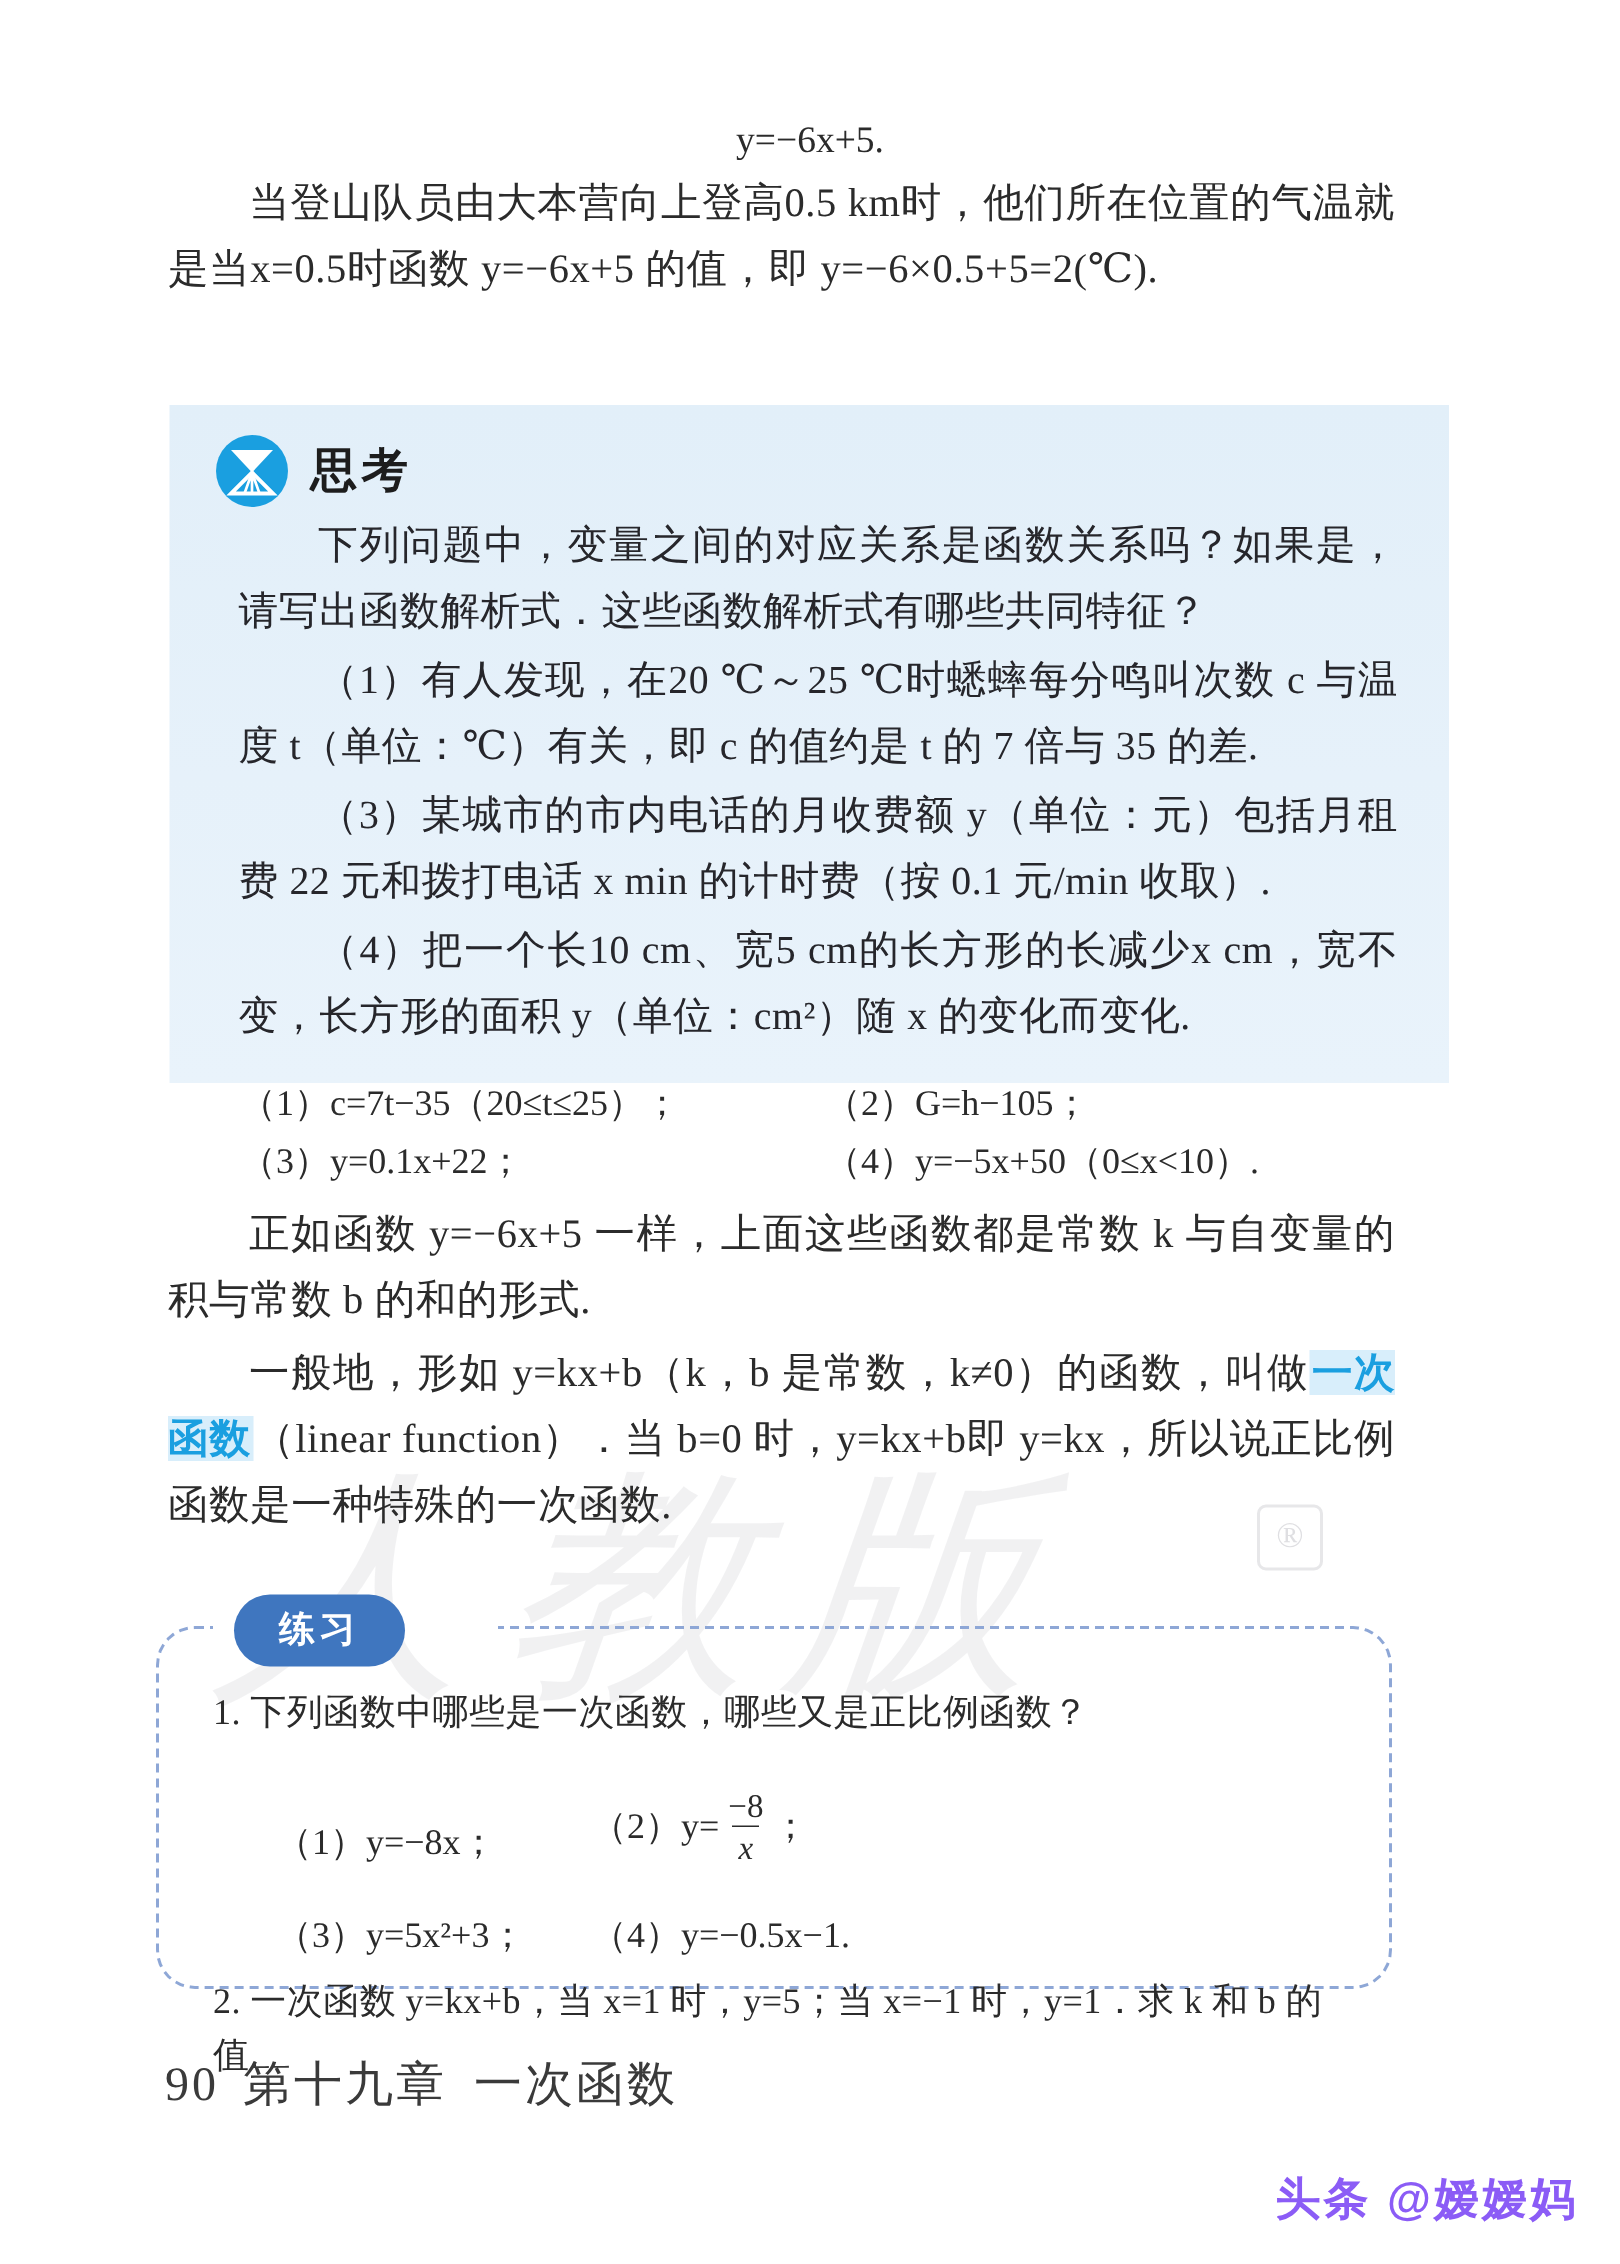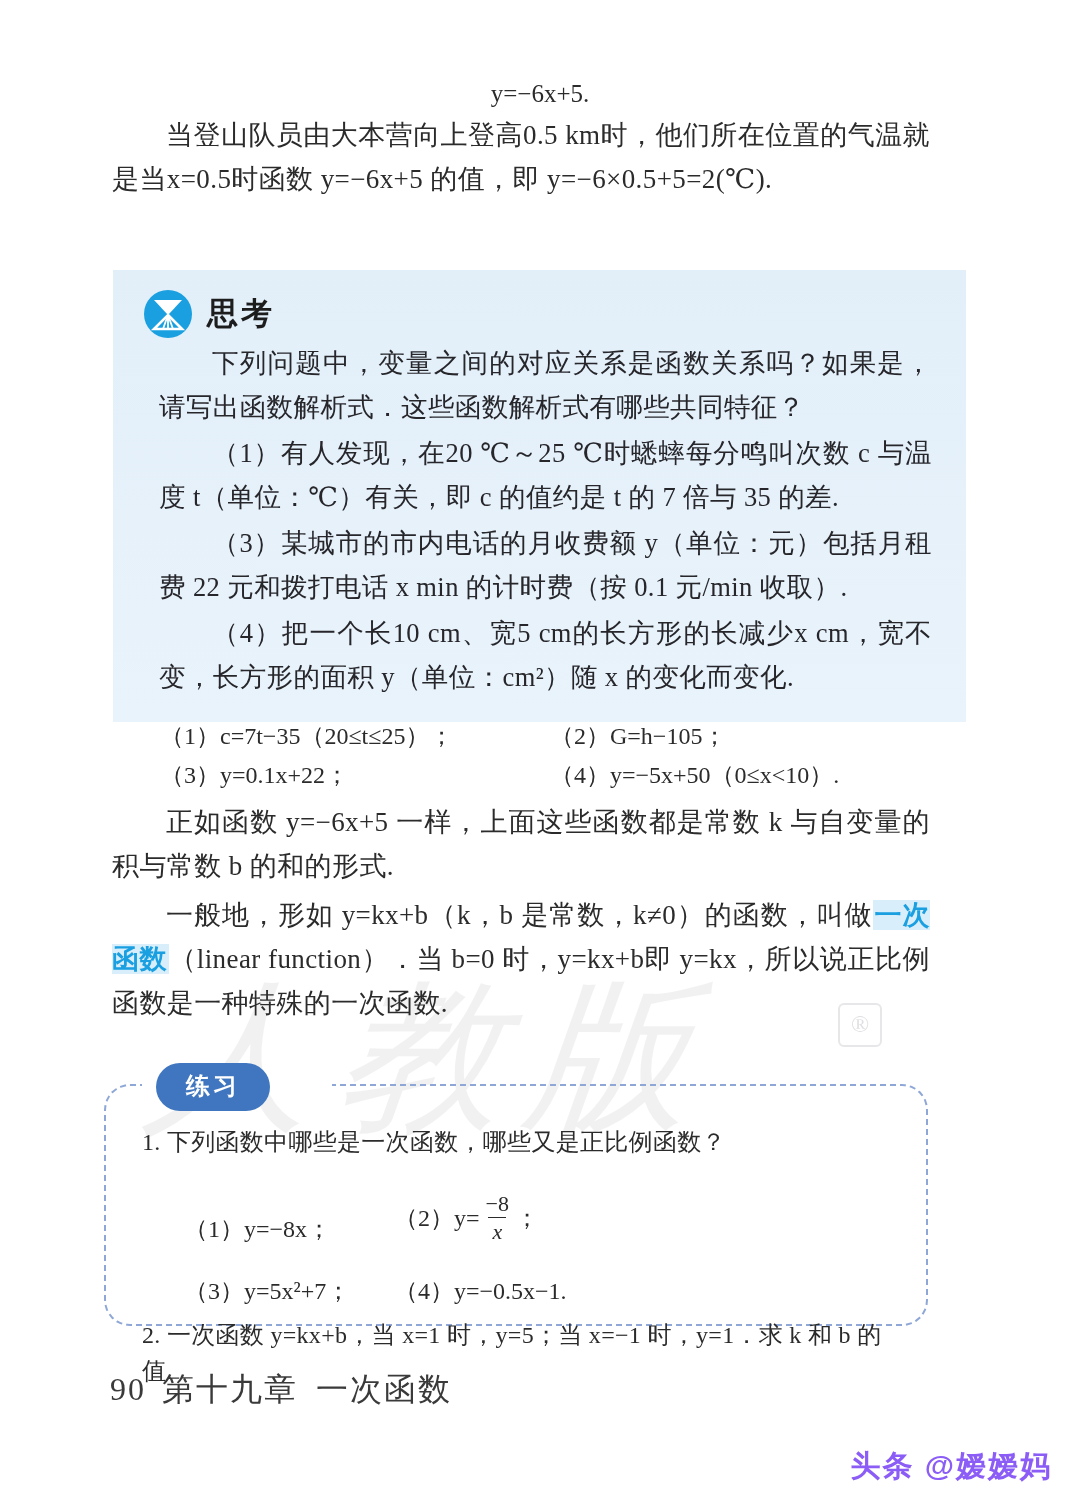--- a/index.html
+++ b/index.html
@@ -297,21 +297,21 @@
 
     <div class="ex-sub">
       <span class="c1"><span>（1）</span><span>y=−8x；</span></span>
       <span class="c2"><span>（2）</span><span>y=</span><span class="frac">
             <span class="num">−8</span>
             <span class="den">x</span>
           </span><span>；</span></span>
     </div>
 
     <div class="ex-sub">
-      <span class="c1"><span>（3）</span><span>y=5x²+7；</span></span>
+      <span class="c1"><span>（3）</span><span>y=5x²+3；</span></span>
       <span class="c2"><span>（4）</span><span>y=−0.5x−1.</span></span>
     </div>
 
     <p class="ex-line" style="margin-top:10px">2. 一次函数 y=kx+b，当 x=1 时，y=5；当 x=−1 时，y=1．求 k 和 b 的值.</p>
   </div>
 </div>
 
 <div class="footer">
   <span class="pg">90</span><span>第十九章</span><span style="margin-left:18px">一次函数</span>
 </div>

